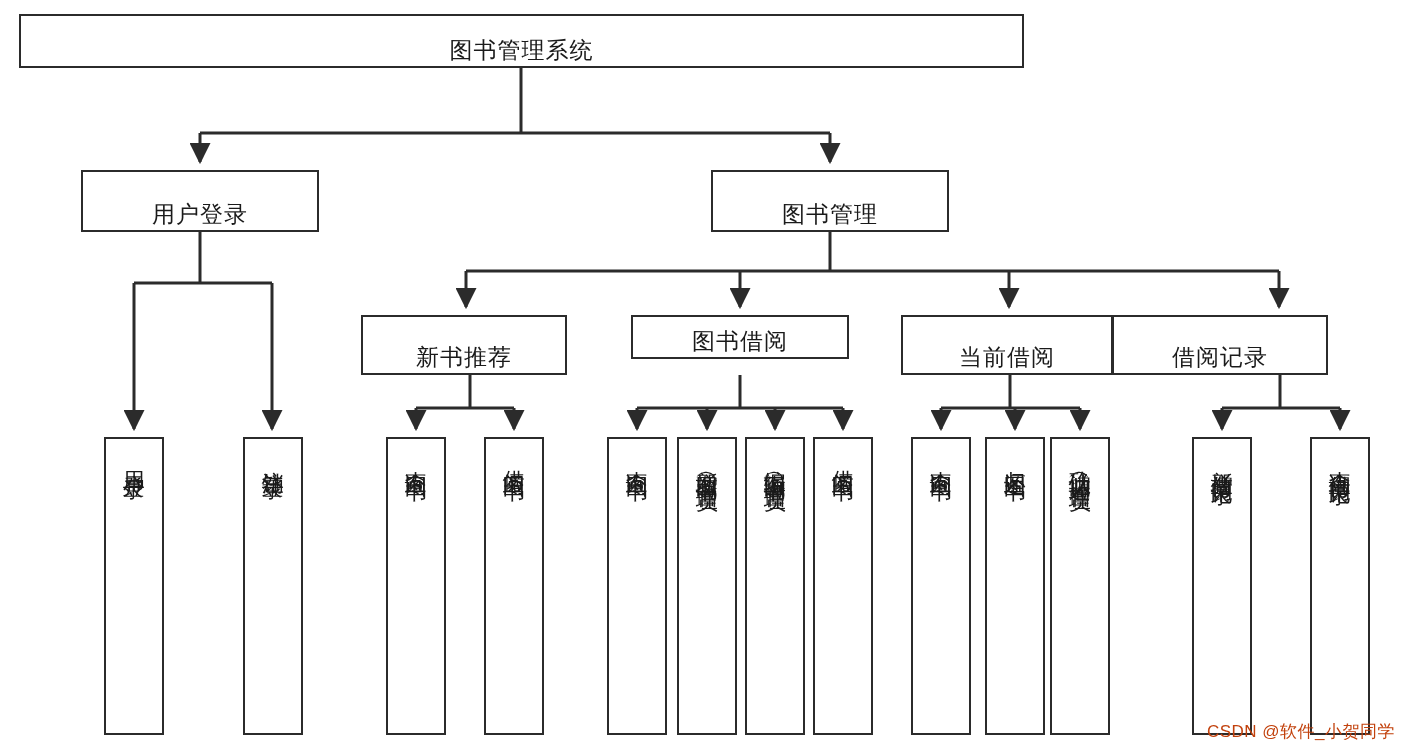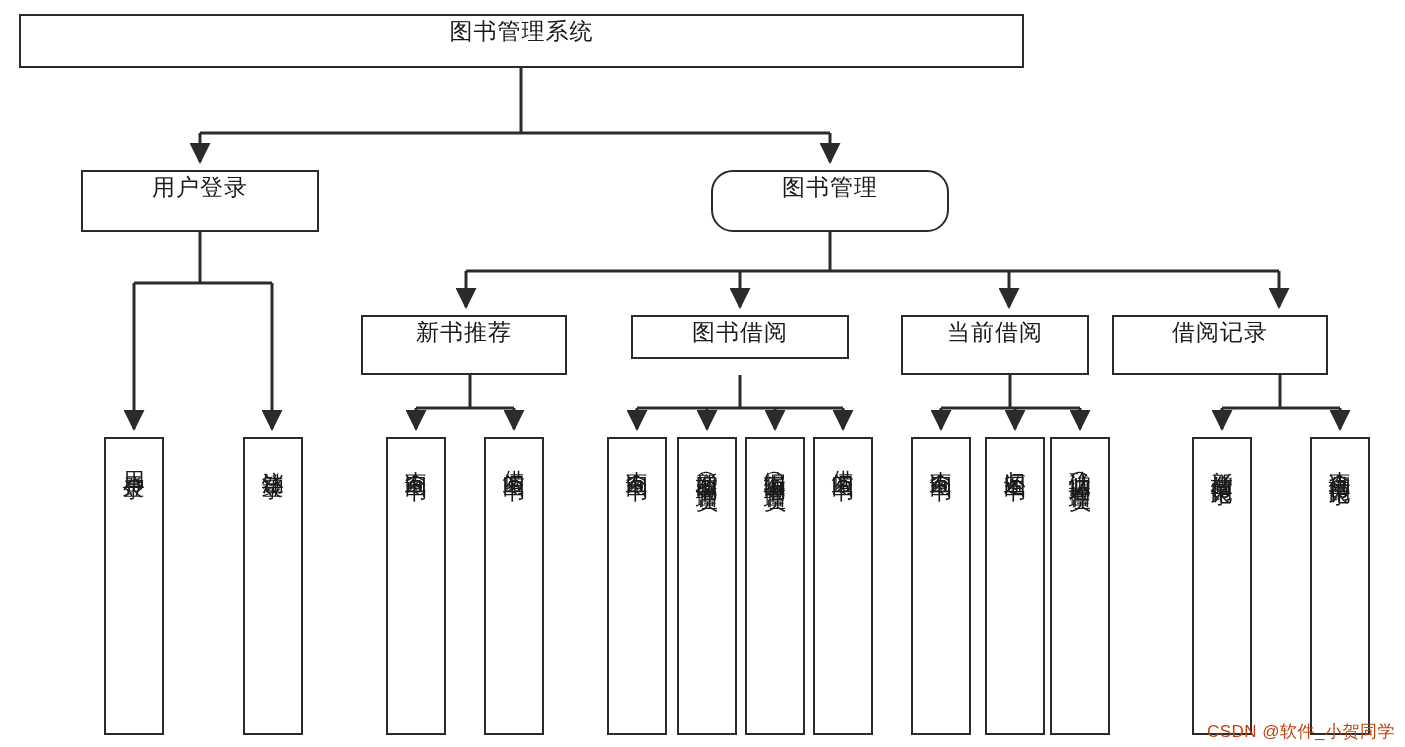--- a/index.html
+++ b/index.html
@@ -24,21 +24,21 @@
     width: 1405px;
     height: 747px;
     pointer-events: none;
   }
   .node {
     position: absolute;
     box-sizing: border-box;
     border: 2px solid #2b2b2b;
     background: #ffffff;
     display: flex;
-    align-items: flex-start;
+    align-items: flex-end;
     justify-content: center;
     color: #1a1a1a;
   }
   .node.horiz {
     font-size: 23px;
     letter-spacing: 1px;
   }
   .node.vert {
     font-size: 22px;
     letter-spacing: 1px;
@@ -120,31 +120,31 @@
     </g>
   </svg>
 
   <div class="node horiz" style="left: 19px; top: 14px; width: 1005px; height: 54px;">
     <span>图书管理系统</span>
   </div>
 
   <div class="node horiz" style="left: 81px; top: 170px; width: 238px; height: 62px;">
     <span>用户登录</span>
   </div>
-  <div class="node horiz" style="left: 711px; top: 170px; width: 238px; height: 62px; border-radius: 22px;">
+  <div class="node horiz" style="left: 711px; top: 170px; width: 238px; height: 62px;">
     <span>图书管理</span>
   </div>
 
   <div class="node horiz" style="left: 361px; top: 315px; width: 206px; height: 60px;">
     <span>新书推荐</span>
   </div>
   <div class="node horiz" style="left: 631px; top: 315px; width: 218px; height: 44px;">
     <span>图书借阅</span>
   </div>
-  <div class="node horiz" style="left: 901px; top: 315px; width: 188px; height: 60px;">
+  <div class="node horiz" style="left: 901px; top: 315px; width: 212px; height: 60px;">
     <span>当前借阅</span>
   </div>
   <div class="node horiz" style="left: 1112px; top: 315px; width: 216px; height: 60px;">
     <span>借阅记录</span>
   </div>
 
   <div class="node vert" style="left: 104px; top: 437px; width: 60px; height: 298px;">
     <span class="vtext">用户登录</span>
   </div>
   <div class="node vert" style="left: 243px; top: 437px; width: 60px; height: 298px;">

